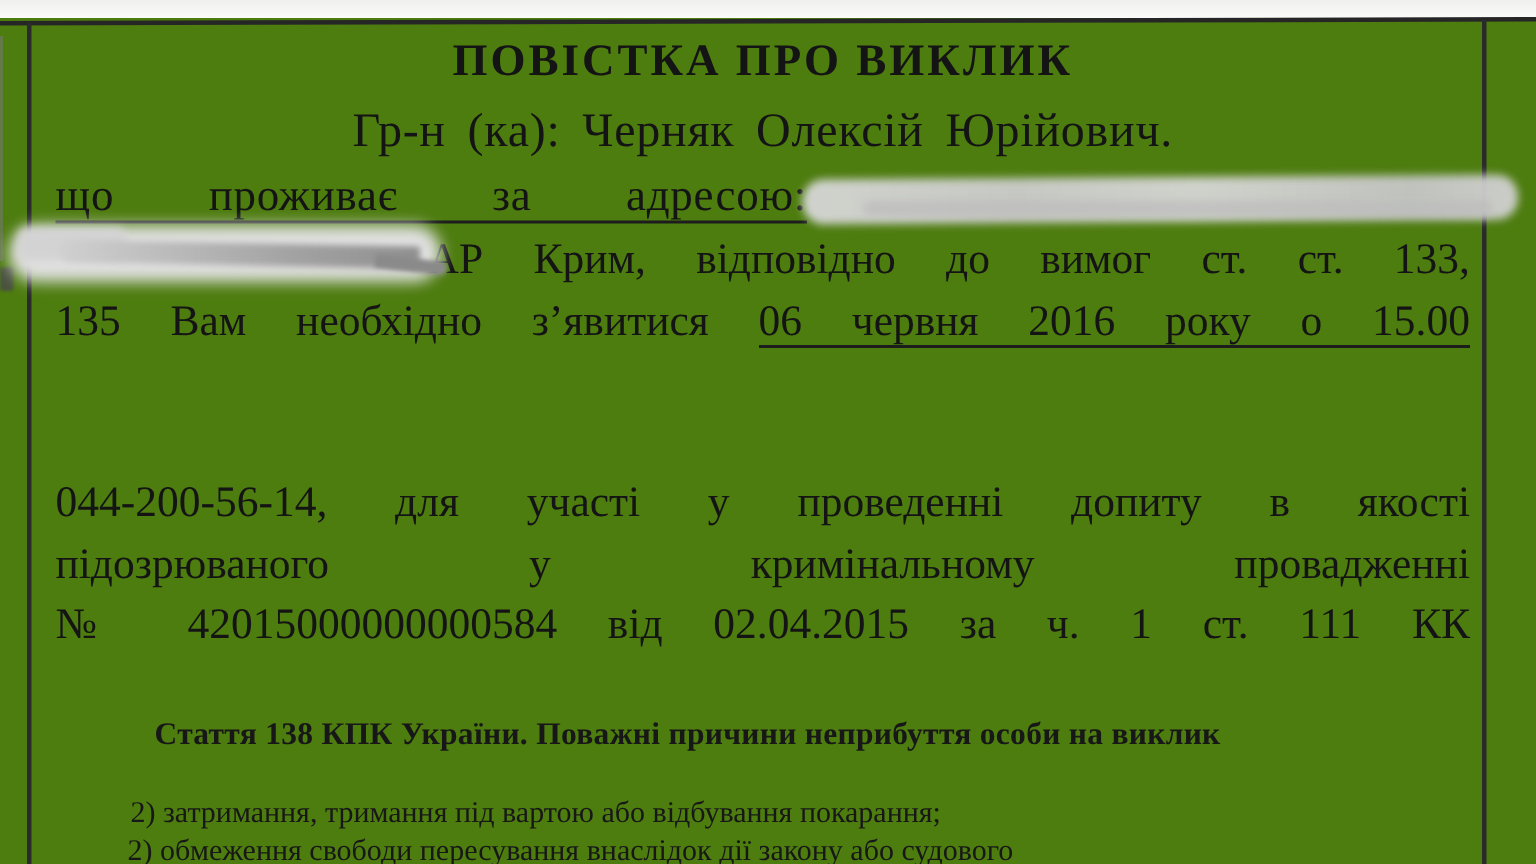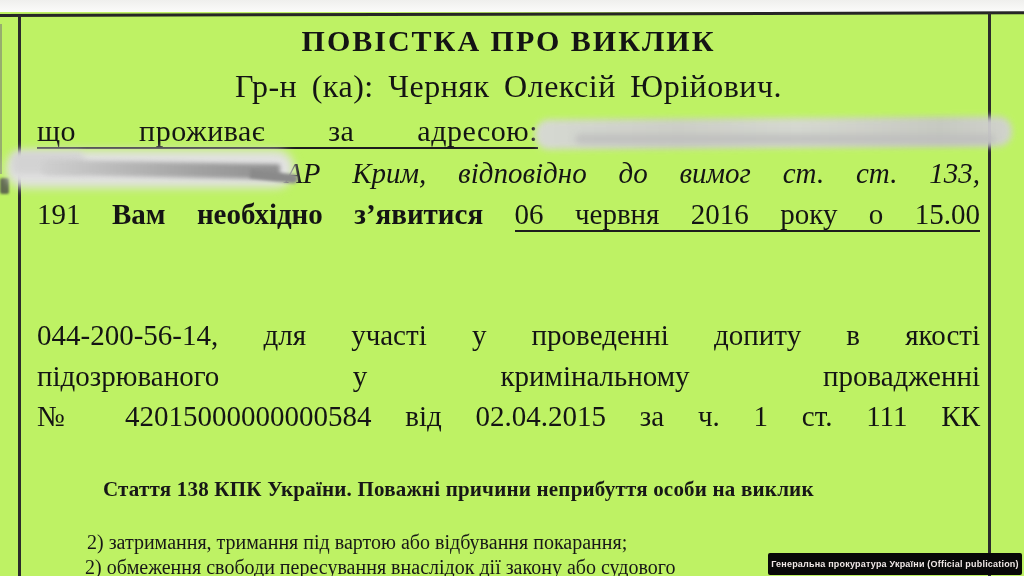--- a/index.html
+++ b/index.html
@@ -1,18 +1,18 @@
 <!DOCTYPE html>
 <html><head>
 <meta charset="utf-8">
 <style>
   html,body{margin:0;padding:0;}
   body{width:1024px;height:576px;overflow:hidden;background:#ffffff;
        font-family:"Liberation Serif","DejaVu Serif",serif;}
-  .page{position:relative;width:1024px;height:576px;background:#bef264;}
+  .page{position:relative;width:1024px;height:576px;background:#4d7c0f;}
 
   
   .top-shade{position:absolute;left:0;top:0;width:1024px;height:12px;
              background:linear-gradient(180deg,#efefed,#fbfbfa);}
   .border-top{position:absolute;left:0;top:14px;width:1026px;height:3px;background:#262626;
               transform:rotate(-0.15deg);transform-origin:left center;}
   .border-left{position:absolute;left:18px;top:15px;width:3px;height:561px;background:#2b2b2b;}
   .border-right{position:absolute;left:988px;top:13px;width:3px;height:563px;background:#2b2b2b;}
   .edge-left{position:absolute;left:0;top:24px;width:2px;height:150px;background:#777;opacity:.55;}
   .edge-mark{position:absolute;left:0;top:178px;width:9px;height:16px;background:#4a4a4a;
@@ -23,24 +23,24 @@
            color:#141414;}
   .cline{position:absolute;left:16px;right:8px;}
   .center{text-align:center;}
   .jline{text-align:justify;text-align-last:justify;}
   .doc-title{font-weight:bold;font-size:30px;letter-spacing:2px;line-height:44px;}
   .doc-name{font-size:32px;letter-spacing:.5px;word-spacing:6px;line-height:46px;}
   .body-line{font-size:29px;line-height:40px;white-space:nowrap;}
   .body-line.wrapok{white-space:normal;}
   .u{border-bottom:2px solid #1d1d1d;}
   .residence{font-size:30px;word-spacing:55px;letter-spacing:.5px;}
-  .flexline{display:flex;font-style:italic;}
+  .flexline{display:flex;}
   .smudge-spacer{width:248px;flex:0 0 auto;}
   .jtext{flex:1 1 auto;text-align:justify;text-align-last:justify;}
-  b{font-weight:bold;margin-top:28px;}
+  b{font-weight:normal;margin-top:28px;}
 
   
   .small-line{position:absolute;left:16px;right:8px;font-size:20px;line-height:24px;
               white-space:nowrap;color:#171717;}
   .small-heading{font-weight:bold;font-size:21px;letter-spacing:.2px;}
 
   
   .redact{position:absolute;pointer-events:none;}
   .r-a{left:535px;top:118px;width:477px;height:30px;border-radius:14px;filter:blur(3px);
        background:linear-gradient(90deg,#d8d8d8,#cdcdcd 30%,#d7d7d6 55%,#c7c7c7 85%,#d2d2d2);
@@ -84,21 +84,21 @@
     <div class="cline body-line" style="top:96px">
       <span class="u residence">що проживає за адресою:</span>
     </div>
 
     <div class="cline body-line flexline" style="top:138px">
       <span class="smudge-spacer"></span>
       <span class="jtext">АР Крим, відповідно до вимог ст. ст. 133,</span>
     </div>
 
     <div class="cline body-line jline wrapok" style="top:179px">
-      <span>191</span>
+      <span>135</span>
       <b>Вам необхідно з’явитися</b>
       <span class="u">06 червня 2016 року о 15.00</span>
     </div>
 
 
 
     <div class="cline body-line jline wrapok" style="top:300px">044-200-56-14, для участі у проведенні допиту в якості</div>
 
     <div class="cline body-line jline wrapok" style="top:341px">підозрюваного у кримінальному провадженні</div>
 
@@ -114,15 +114,14 @@
 
   </div>
 
   <div class="redact r-a"></div>
   <div class="redact r-a2"></div>
   <div class="redact r-b"></div>
   <div class="redact r-b4"></div>
   <div class="redact r-b2"></div>
   <div class="redact r-b3"></div>
 
-  <div class="badge">Генеральна прокуратура України (Official publication)</div>
 
 </div>
 
 </body></html>

